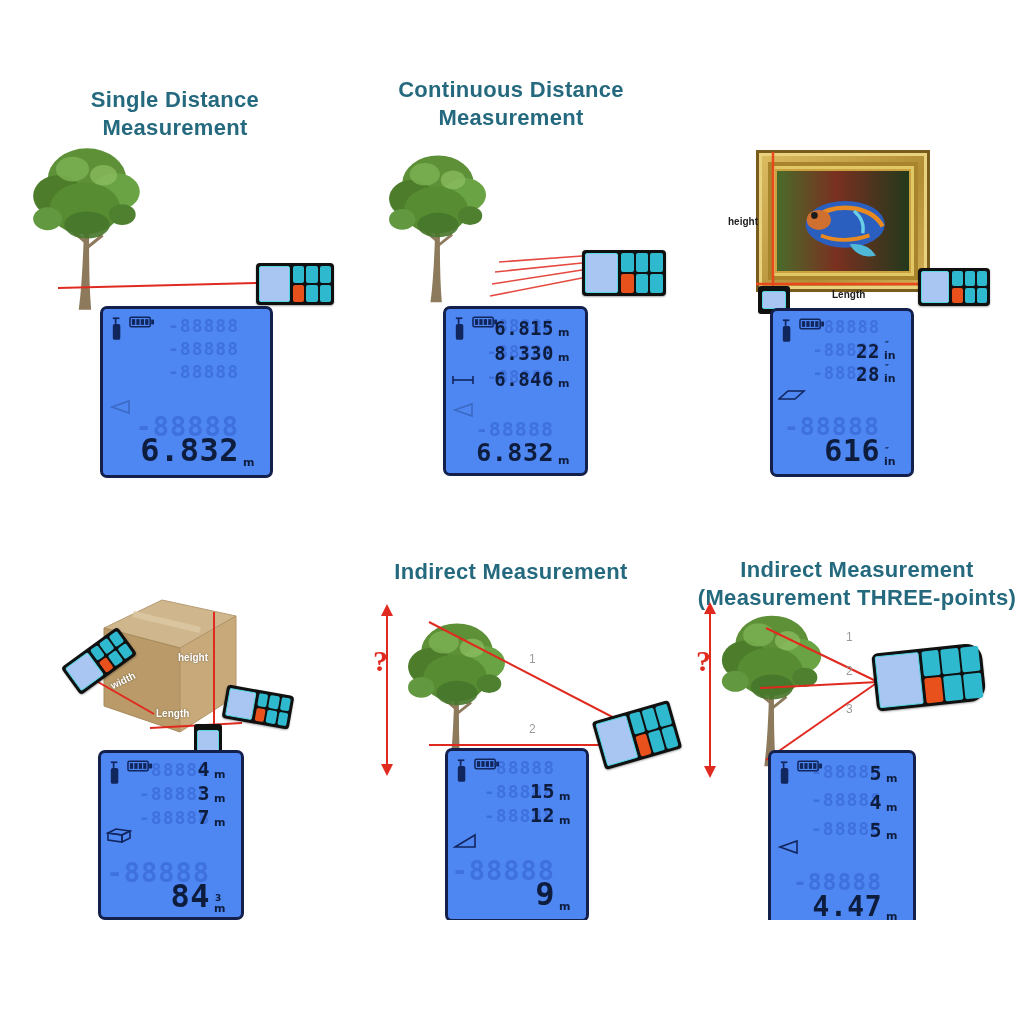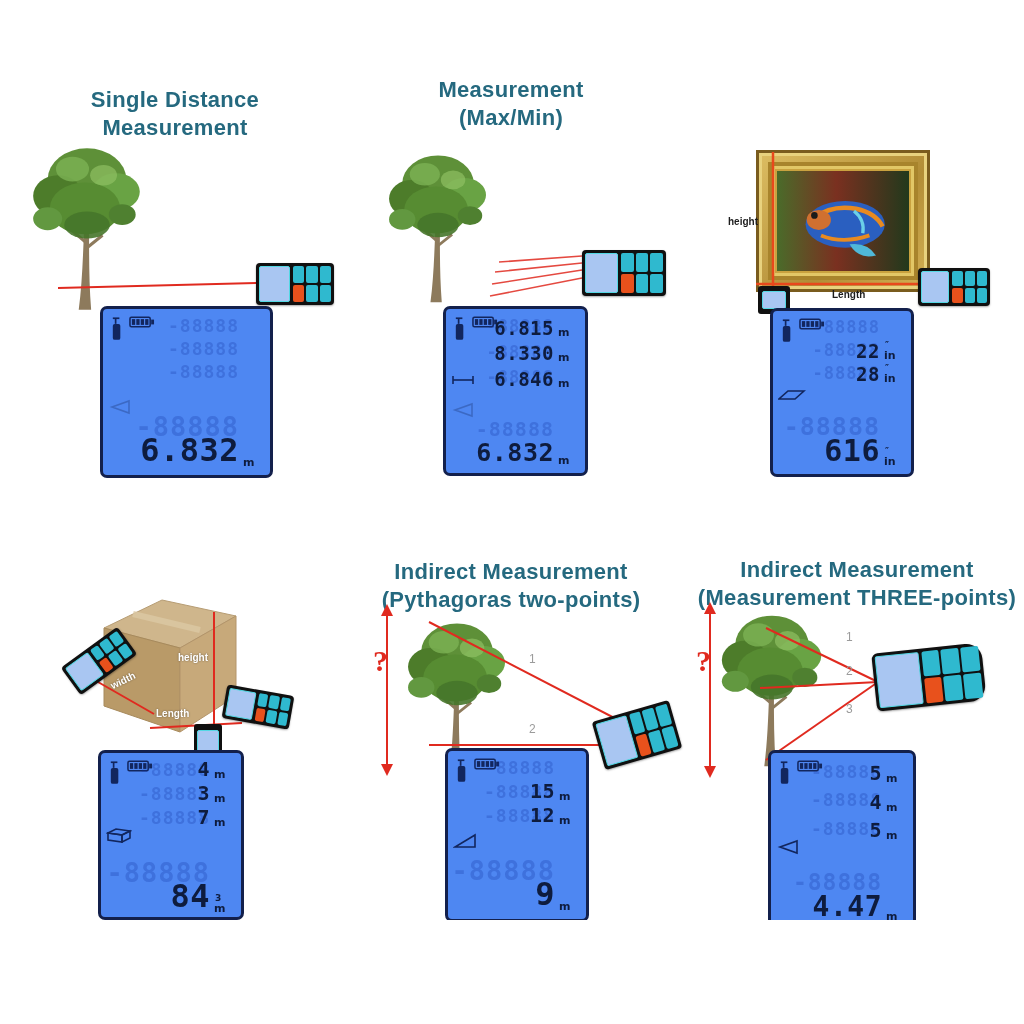--- a/index.html
+++ b/index.html
@@ -145,22 +145,22 @@
             <span class="ghost">-88888</span>
             <span class="val">6.832</span>
             <span class="unit"><i class="sup"></i><b>m</b></span>
           </div>
       </div>
     </div>
   </section>
 
   <section class="sec" style="left:341px;top:70px;width:341px;height:450px">
     <h2 class="title" style="left:20px;top:6px;width:300px">
+      <span>Continuous Distance</span>
       <span>Measurement</span>
-      <span>(Max/Min)</span>
     </h2>
     <svg class="tree" style="left:28px;top:76px;width:138px;height:160px">
         <use href="#tree"></use>
       </svg>
     <svg class="ov">
       <line class="fan" x1="158" y1="192" x2="241" y2="186"></line>
       <line class="fan" x1="154" y1="202" x2="241" y2="193"></line>
       <line class="fan" x1="151" y1="214" x2="241" y2="200"></line>
       <line class="fan" x1="149" y1="226" x2="241" y2="208"></line>
     </svg>
@@ -392,21 +392,20 @@
             <span class="val">84</span>
             <span class="unit"><i class="sup">3</i><b>m</b></span>
           </div>
       </div>
     </div>
   </section>
 
   <section class="sec" style="left:341px;top:540px;width:341px;height:480px">
     <h2 class="title" style="left:20px;top:18px;width:300px">
       <span>Indirect Measurement</span>
-      <span>(Pythagoras two-points)</span>
     </h2>
     <svg class="tree" style="left:54px;top:74px;width:124px;height:160px">
         <use href="#tree"></use>
       </svg>
     <svg class="ov">
       <line class="laser" x1="46" y1="74" x2="46" y2="226"></line>
       <polygon class="redfill" points="40,76 52,76 46,64"></polygon>
       <polygon class="redfill" points="40,224 52,224 46,236"></polygon>
       <line class="laser" x1="88" y1="82" x2="312" y2="198"></line>
       <line class="laser" x1="88" y1="205" x2="327" y2="205"></line>

